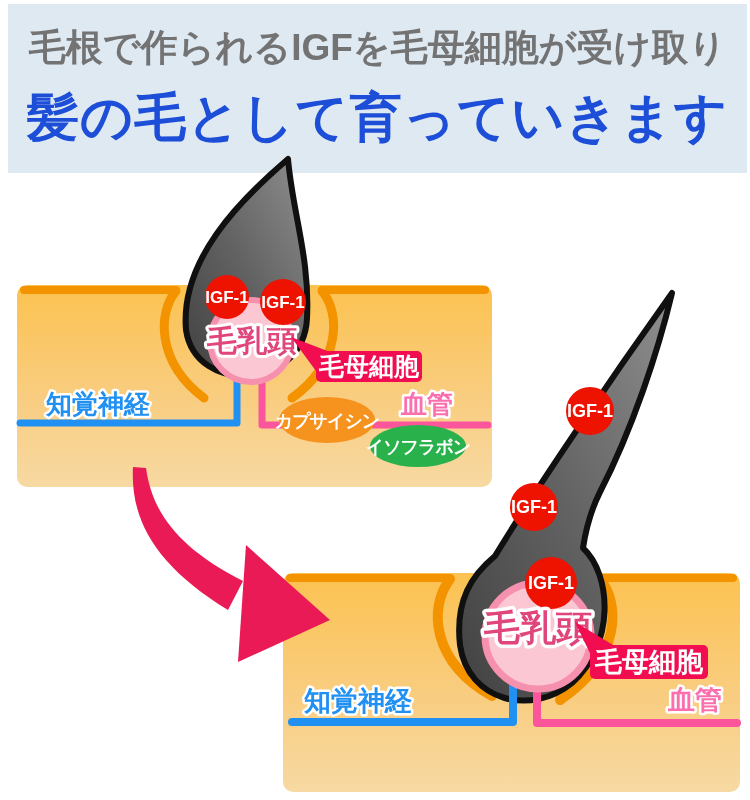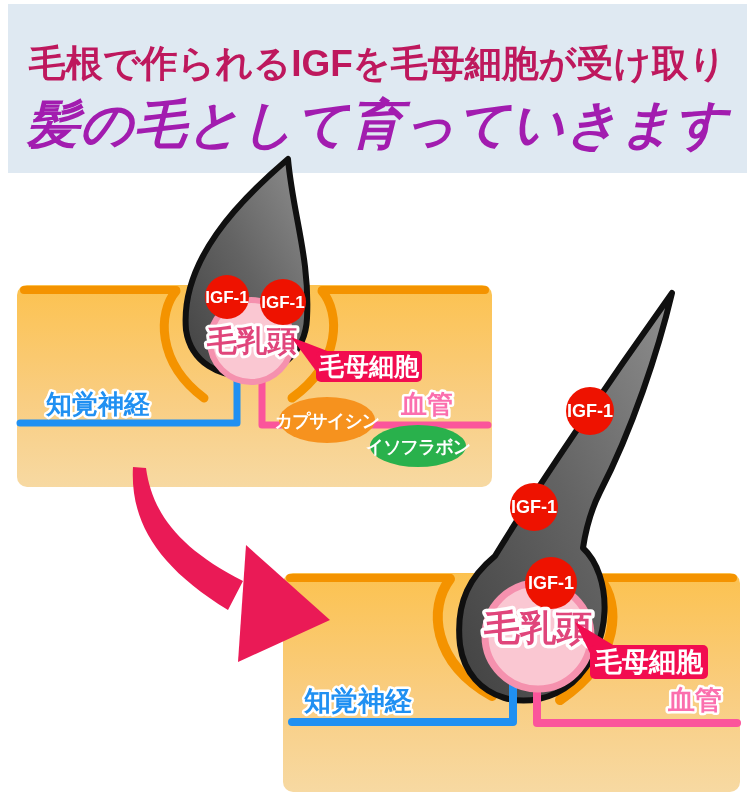--- a/index.html
+++ b/index.html
@@ -1,20 +1,20 @@
 <!DOCTYPE html>
 <html><head>
 <meta charset="utf-8">
 <style>
   html,body{margin:0;padding:0;background:#fff;}
   body{width:750px;height:800px;font-family:"Liberation Sans",sans-serif;}
   .stage{position:relative;width:750px;height:800px;background:#ffffff;overflow:hidden;}
   .header{position:absolute;left:8px;top:4px;width:739px;height:169px;background:#dfe9f2;text-align:center;}
-  .header .h1{margin-top:40px;font-size:37px;line-height:1.1;font-weight:bold;color:#be185d;}
-  .header .h2{margin-top:12px;font-size:52px;line-height:1.05;font-weight:bold;color:#a21caf;letter-spacing:1px;font-style:italic;}
+  .header .h1{margin-top:24px;font-size:37px;line-height:1.1;font-weight:bold;color:#737373;}
+  .header .h2{margin-top:21px;font-size:52px;line-height:1.05;font-weight:bold;color:#1d4ed8;letter-spacing:1px;}
   .gfx{position:absolute;left:0;top:0;}
   svg text{font-family:"Liberation Sans",sans-serif;font-weight:bold;text-anchor:middle;}
   .outline{paint-order:stroke;stroke:#ffffff;stroke-linejoin:round;}
 </style>
 </head>
 <body>
 
 <div class="stage">
 
   <div class="header">

